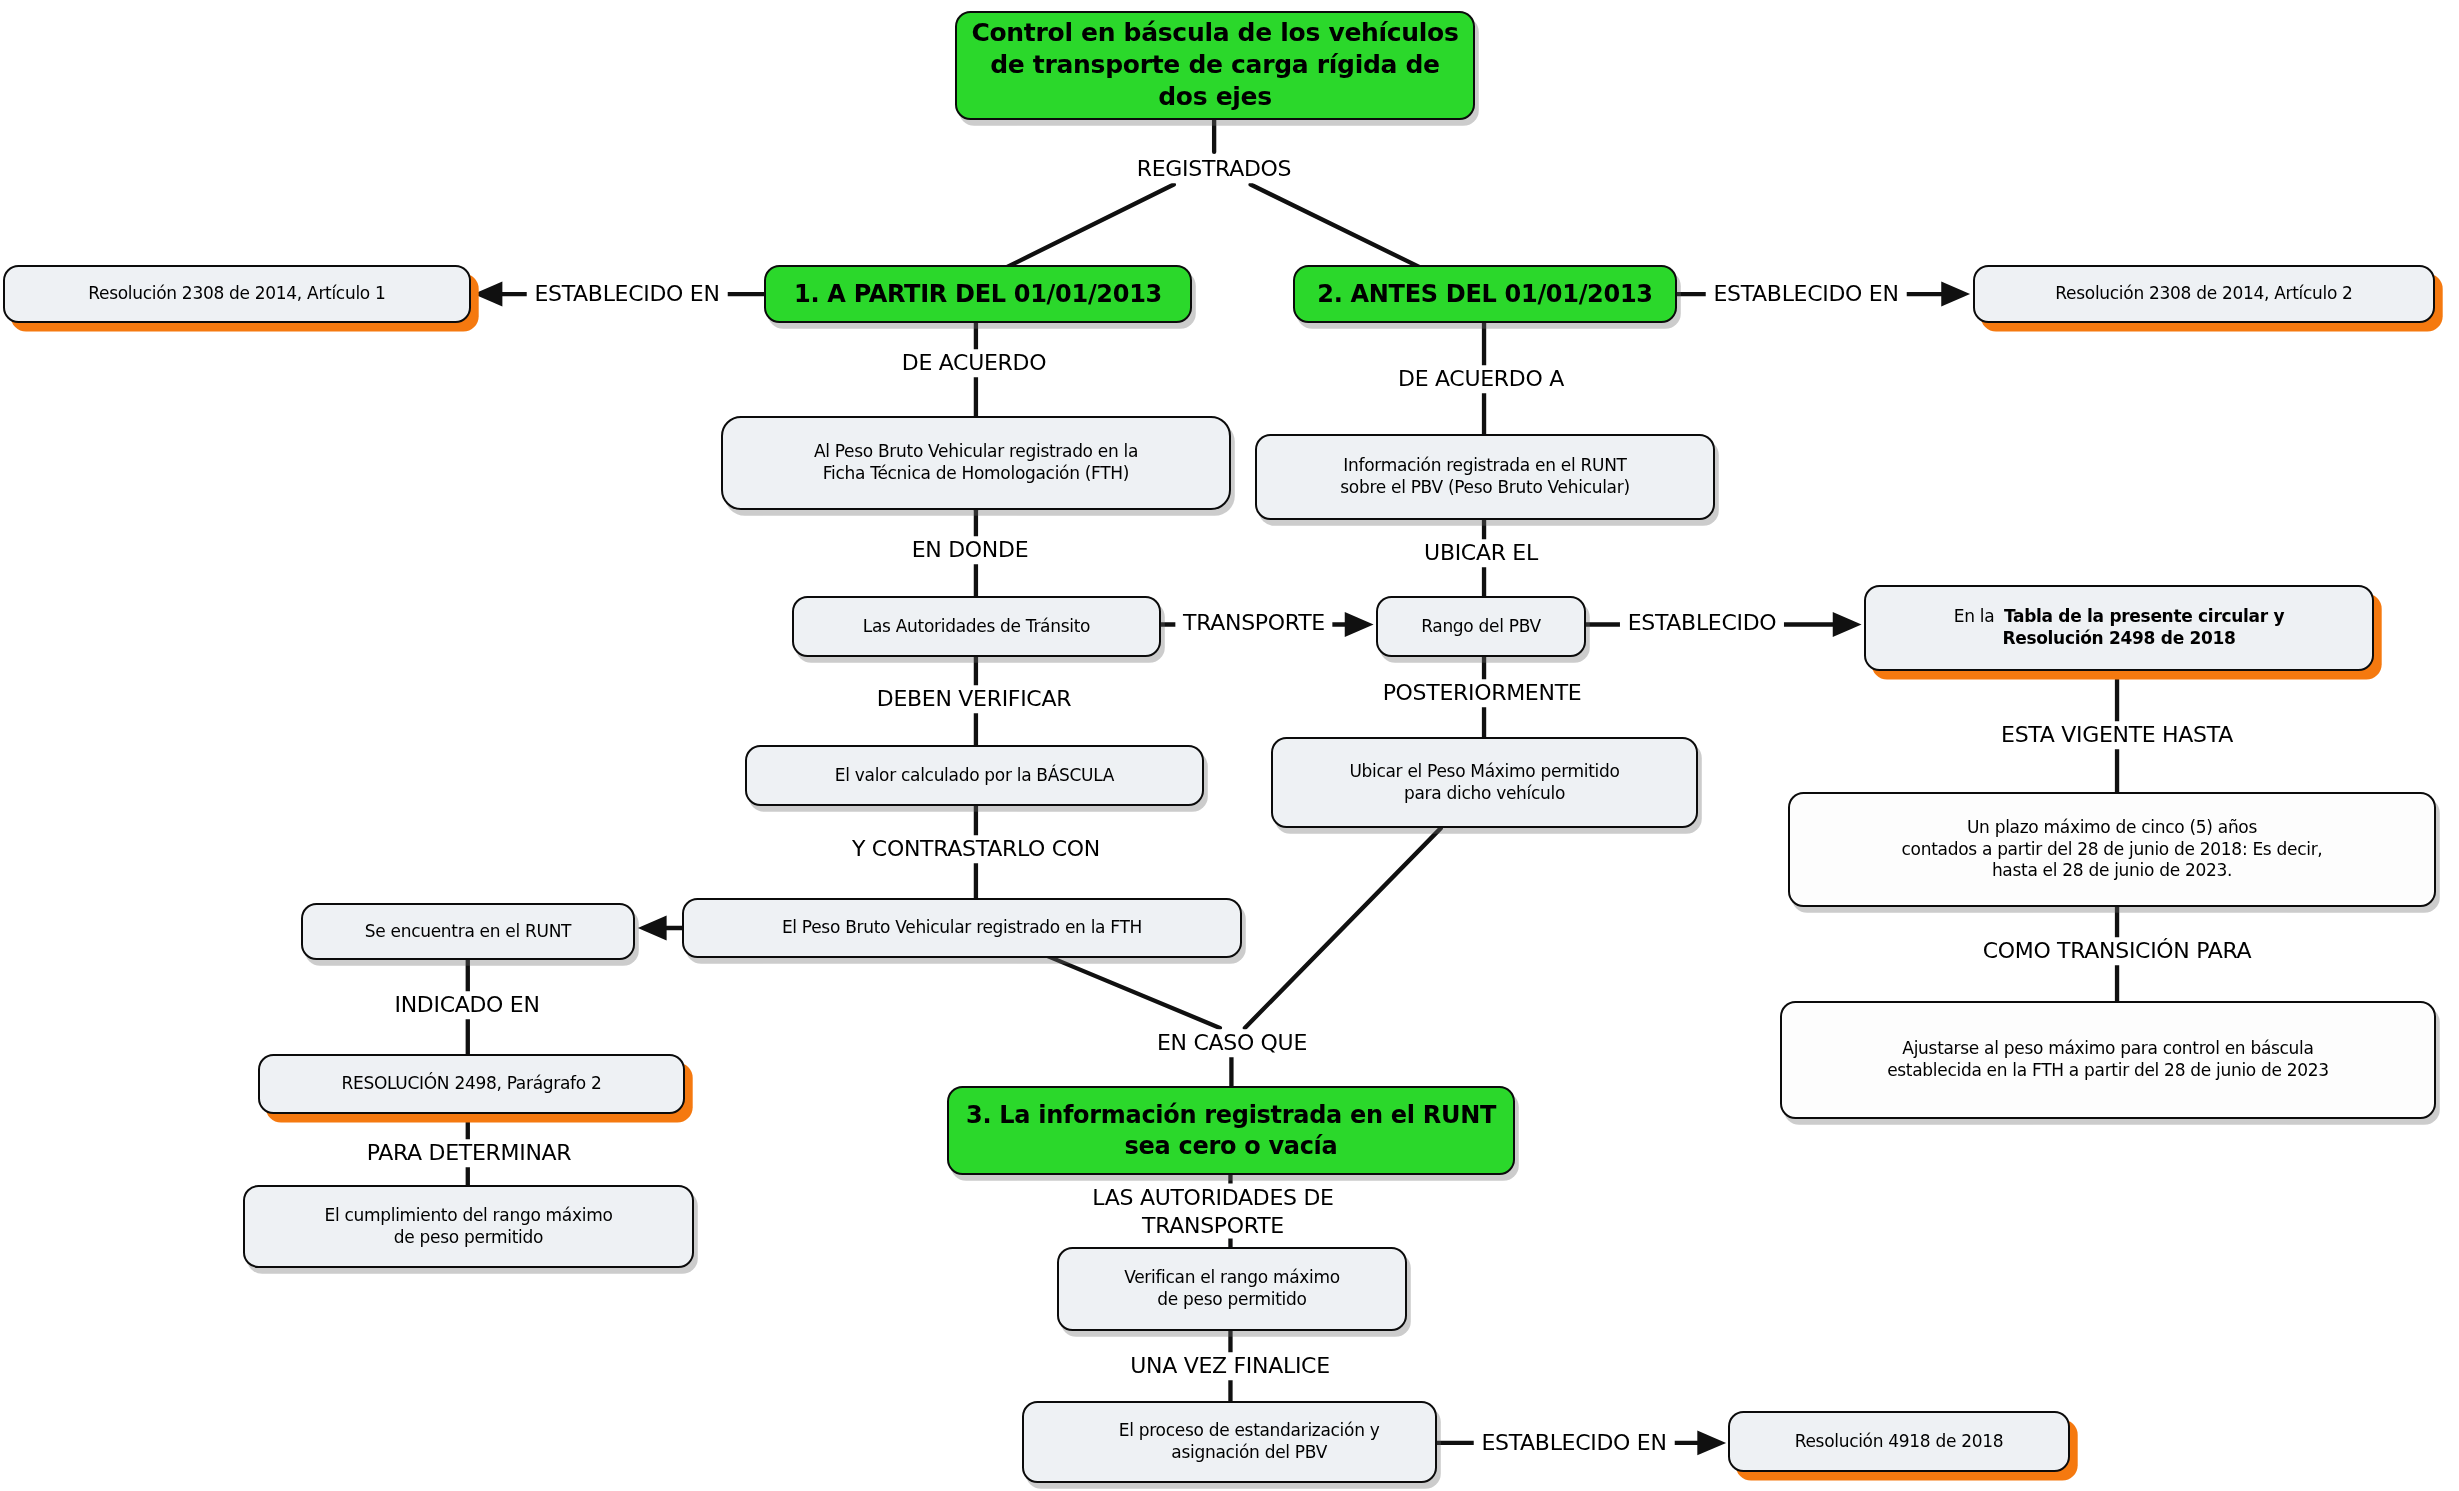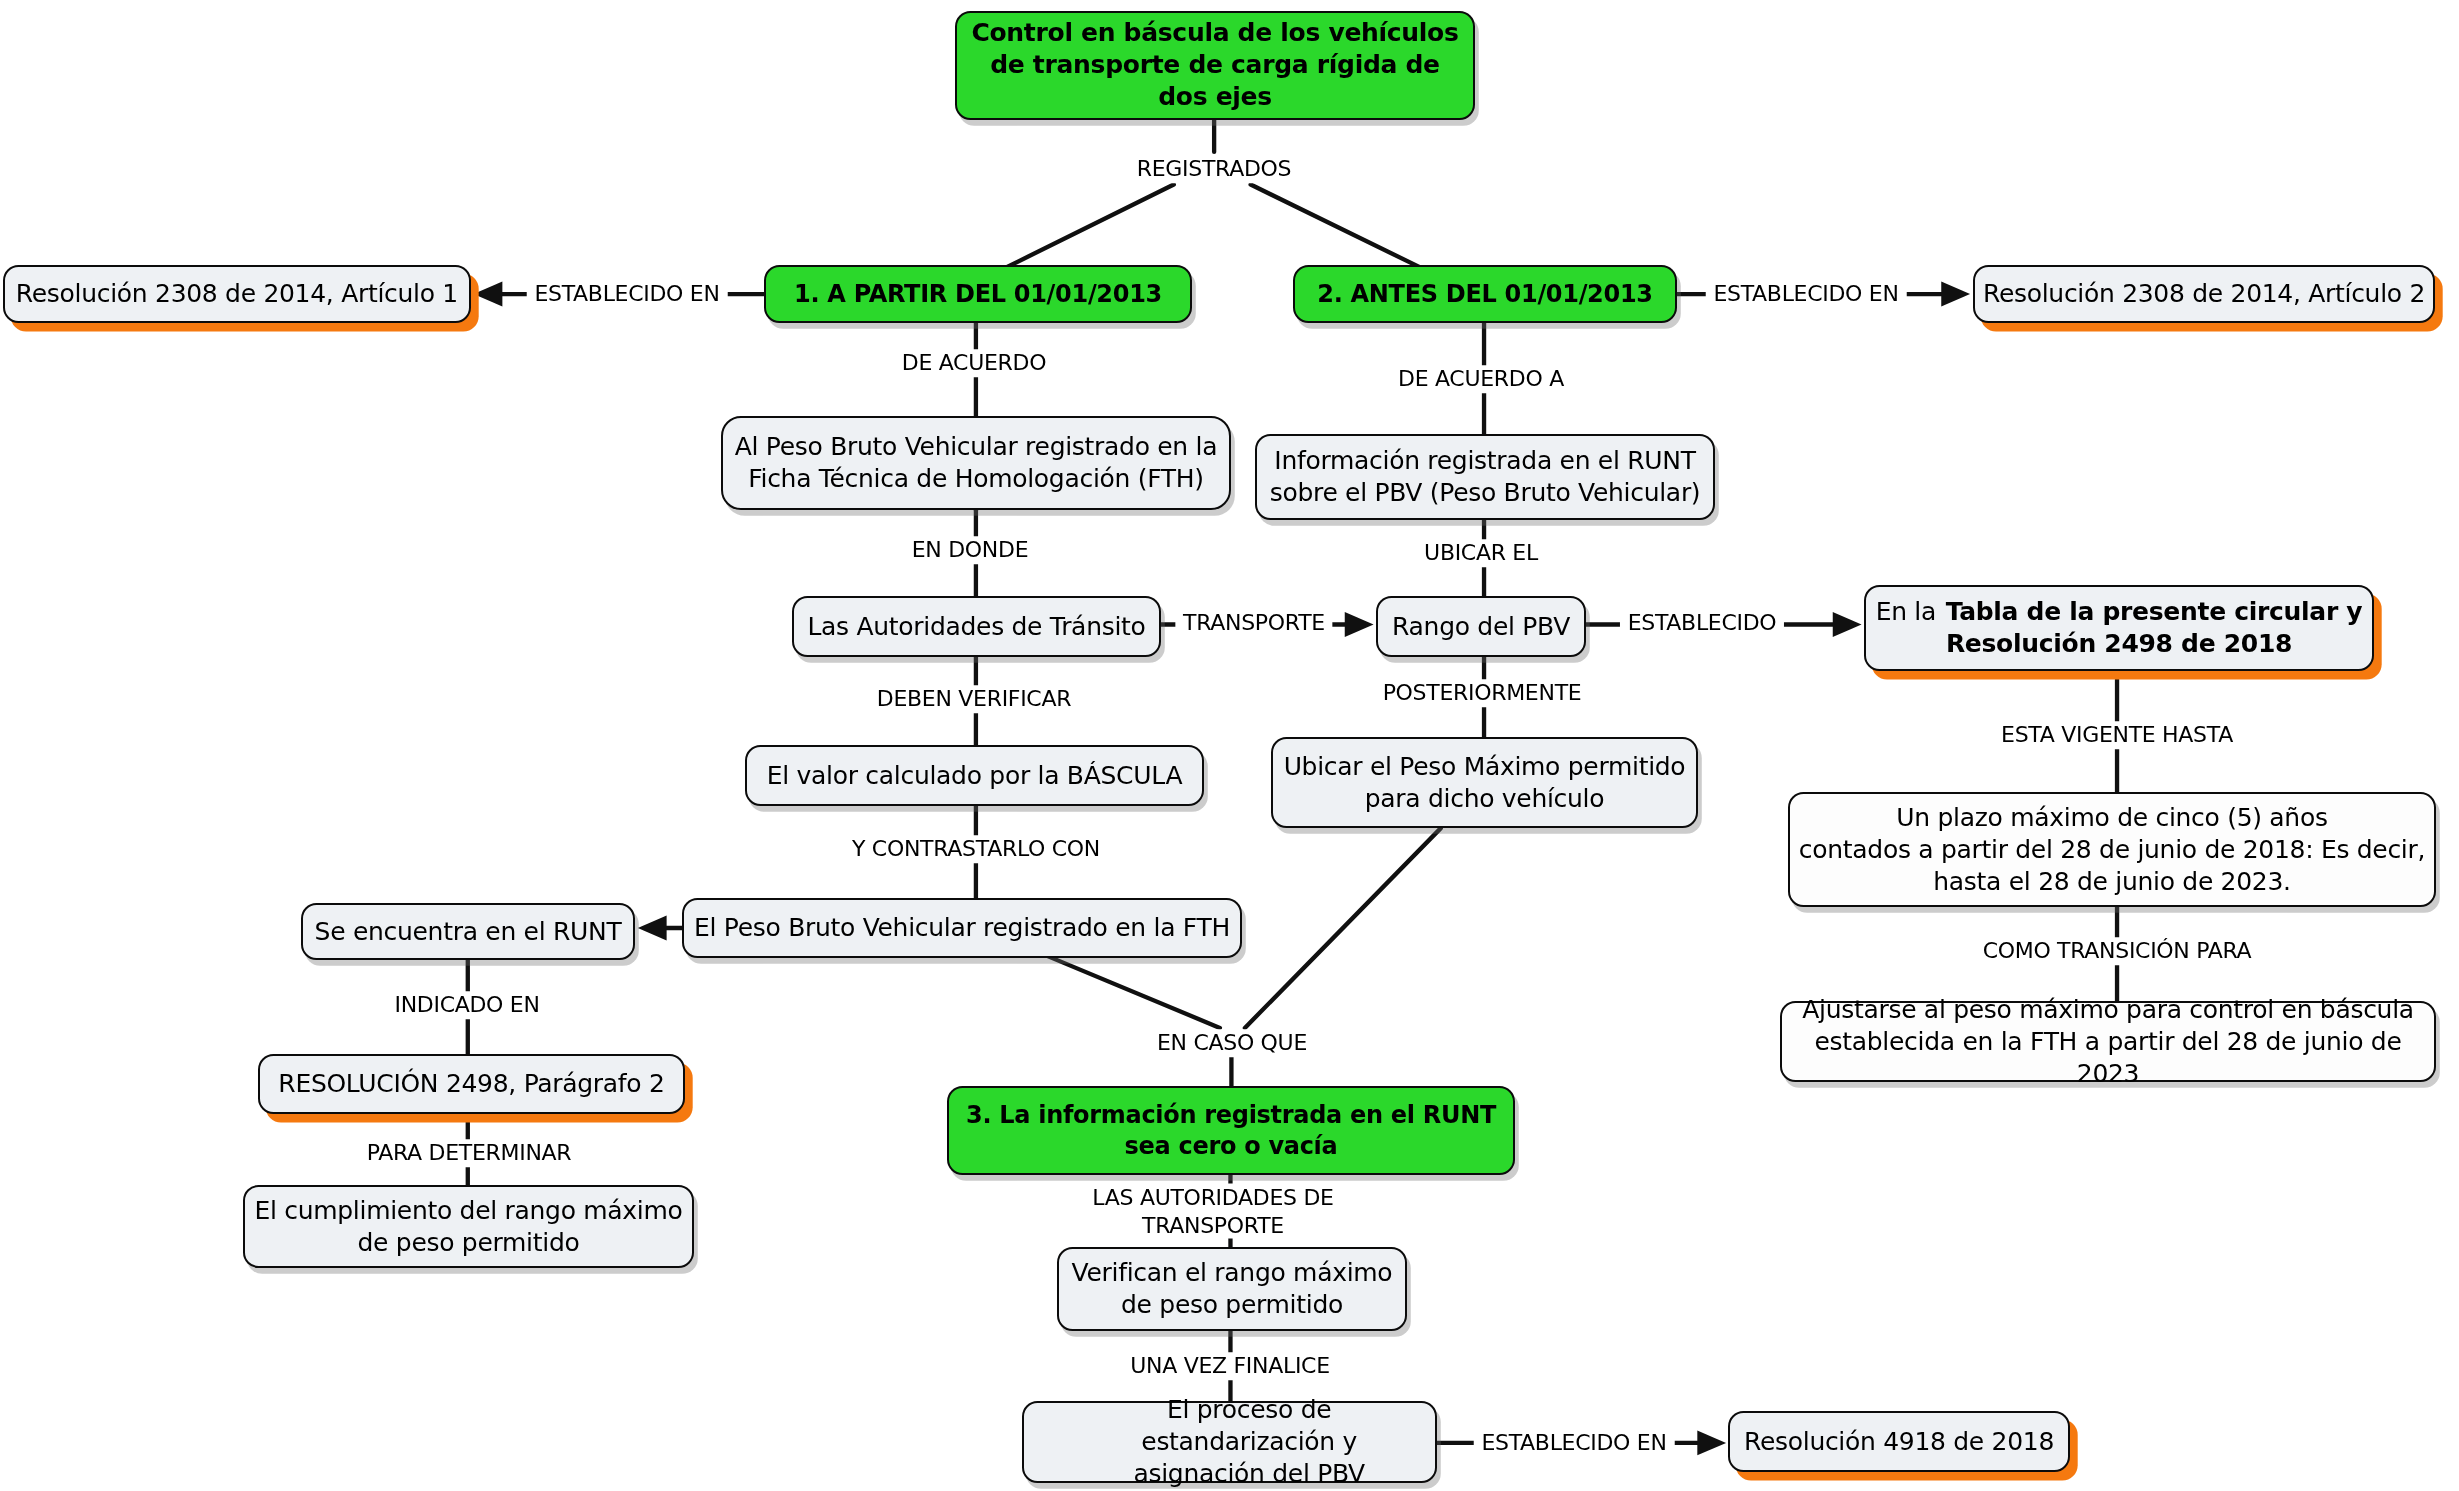--- a/index.html
+++ b/index.html
@@ -5,21 +5,21 @@
   html,body{margin:0;padding:0;background:#ffffff;}
   .stage{
     position:relative;width:2459px;height:1492px;overflow:hidden;background:#ffffff;
     font-family:"DejaVu Sans","Liberation Sans",sans-serif;color:#000;
   }
   svg.wires{position:absolute;left:0;top:0;z-index:0;}
   .node{
     position:absolute;z-index:2;box-sizing:border-box;
     display:flex;align-items:center;justify-content:center;text-align:center;
     border:2.9px solid #0b0b0b;border-radius:15.4px;background:#eef1f4;
-    font-size:25px;letter-spacing:-0.3px;line-height:1.28;white-space:pre-line;
+    font-size:17px;letter-spacing:-0.3px;line-height:1.28;white-space:pre-line;
     padding:1.9px 7.7px;box-shadow:3.8px 5.8px 0 rgba(110,110,110,0.35);
   }
   .node.green{background:#2bd82b;font-weight:bold;font-size:24px;}
   .node.orange{box-shadow:7.7px 8.6px 0 #f5790f;}
   .node.white{background:#fdfdfd;}
   .node.titlebox{font-size:25px;}
   .node .b{font-weight:bold;}
   .node .pref{margin-right:9.6px;}
   .label{
     position:absolute;z-index:3;transform:translate(-50%,-50%);
@@ -103,21 +103,21 @@
 para dicho vehículo</div>
 
   <div class="node white" style="left:1788px;top:792px;width:648px;height:115px;">Un plazo máximo de cinco (5) años
 contados a partir del 28 de junio de 2018: Es decir,
 hasta el 28 de junio de 2023.</div>
 
   <div class="node" style="left:301px;top:903px;width:334px;height:57px;">Se encuentra en el RUNT</div>
 
   <div class="node" style="left:666px;top:898px;width:560px;height:60px;margin-left:16px;">El Peso Bruto Vehicular registrado en la FTH</div>
 
-  <div class="node white" style="left:1780px;top:1001px;width:656px;height:81px;">Ajustarse al peso máximo para control en báscula
+  <div class="node white" style="left:1780px;top:1001px;width:656px;height:118px;">Ajustarse al peso máximo para control en báscula
 establecida en la FTH a partir del 28 de junio de 2023</div>
 
   <div class="node orange" style="left:258px;top:1054px;width:427px;height:60px;">RESOLUCIÓN 2498, Parágrafo 2</div>
 
   <div class="node green" style="left:947px;top:1086px;width:568px;height:89px;">3. La información registrada en el RUNT
 sea cero o vacía</div>
 
   <div class="node" style="left:243px;top:1185px;width:451px;height:83px;">El cumplimiento del rango máximo
 de peso permitido</div>
 

